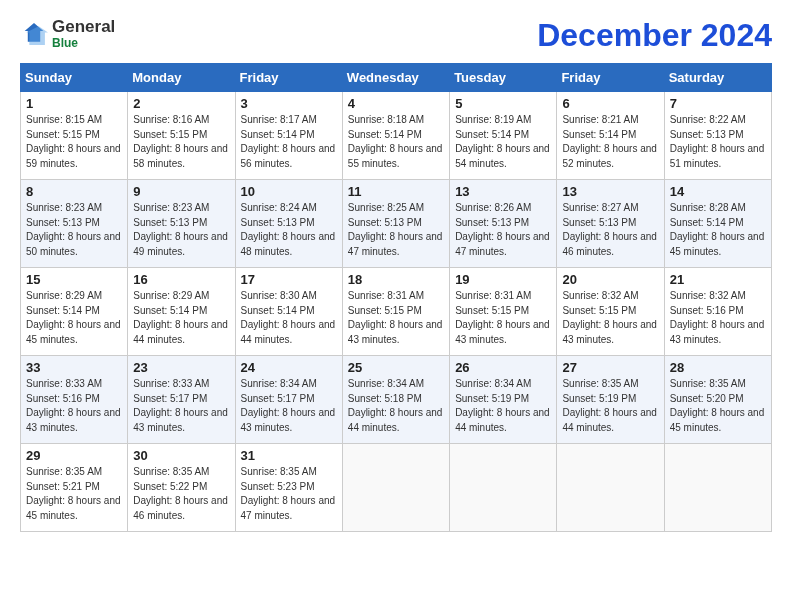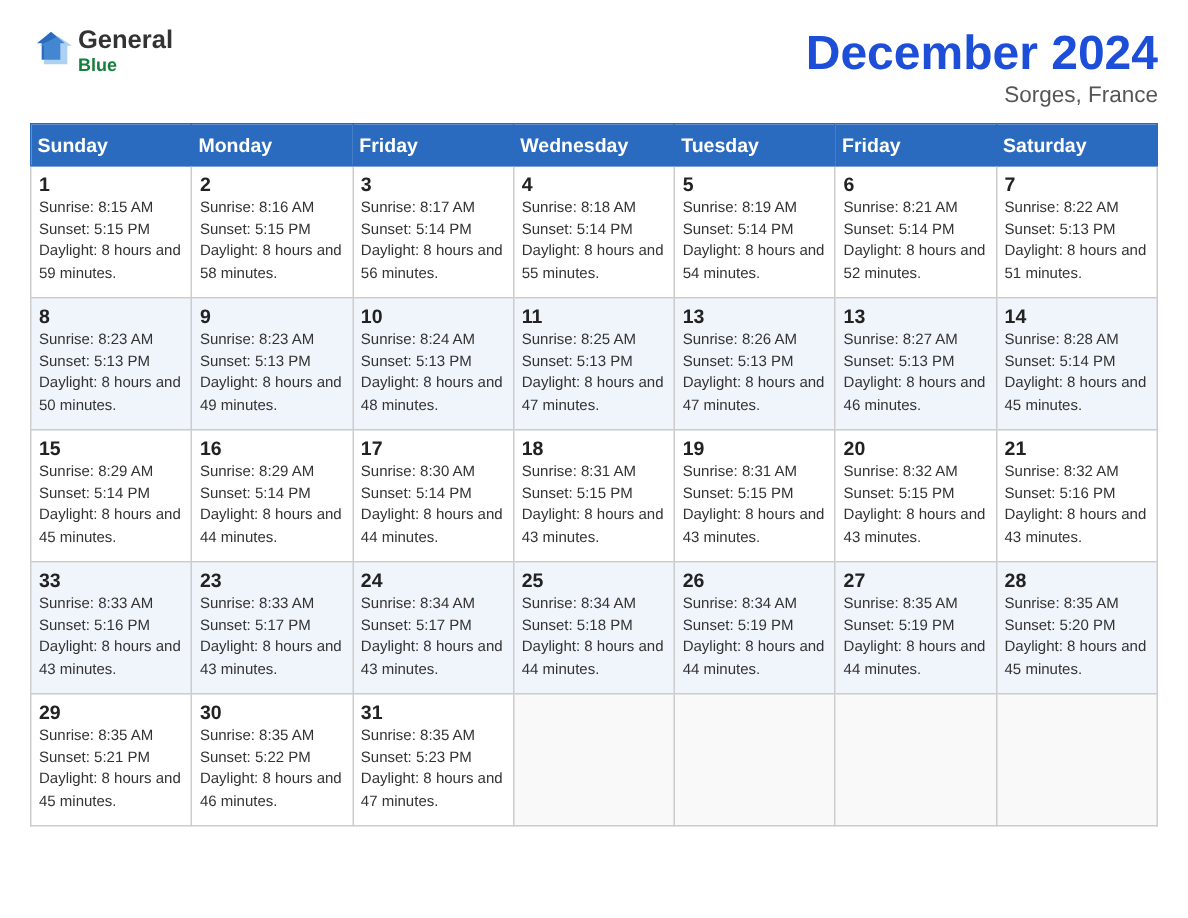--- a/index.html
+++ b/index.html
@@ -17,21 +17,21 @@
       background: #fff;
     }
     .header {
       display: flex;
       justify-content: space-between;
       align-items: flex-start;
       margin-bottom: 10px;
     }
     .logo {
       display: flex;
-      align-items: flex-start;
+      align-items: center;
       gap: 4px;
     }
     .logo-icon {
       width: 28px;
       height: 28px;
     }
     .title-block {
       text-align: right;
     }
     .month-title {
@@ -101,21 +101,20 @@
         <polygon points="18,4 30,14 26,14 26,28 10,28 10,14 6,14" fill="#2a6bbf"></polygon>
         <polygon points="24,8 36,16 32,16 32,32 12,32 12,16 8,16" fill="#5ba3e8" opacity="0.5"></polygon>
       </svg>
       <div>
         <div style="font-size:17px;font-weight:bold;color:#333;line-height:1.1;">General</div>
         <div style="font-size:12px;font-weight:bold;color:#15803d;line-height:1.1;">Blue</div>
       </div>
     </div>
     <div class="title-block">
       <div class="month-title">December 2024</div>
-      <div class="location">Sorges, France</div>
     </div>
   </div>
 
   <table class="calendar">
     <thead>
       <tr>
         <th>Sunday</th>
         <th>Monday</th>
         <th>Friday</th>
         <th>Wednesday</th>

